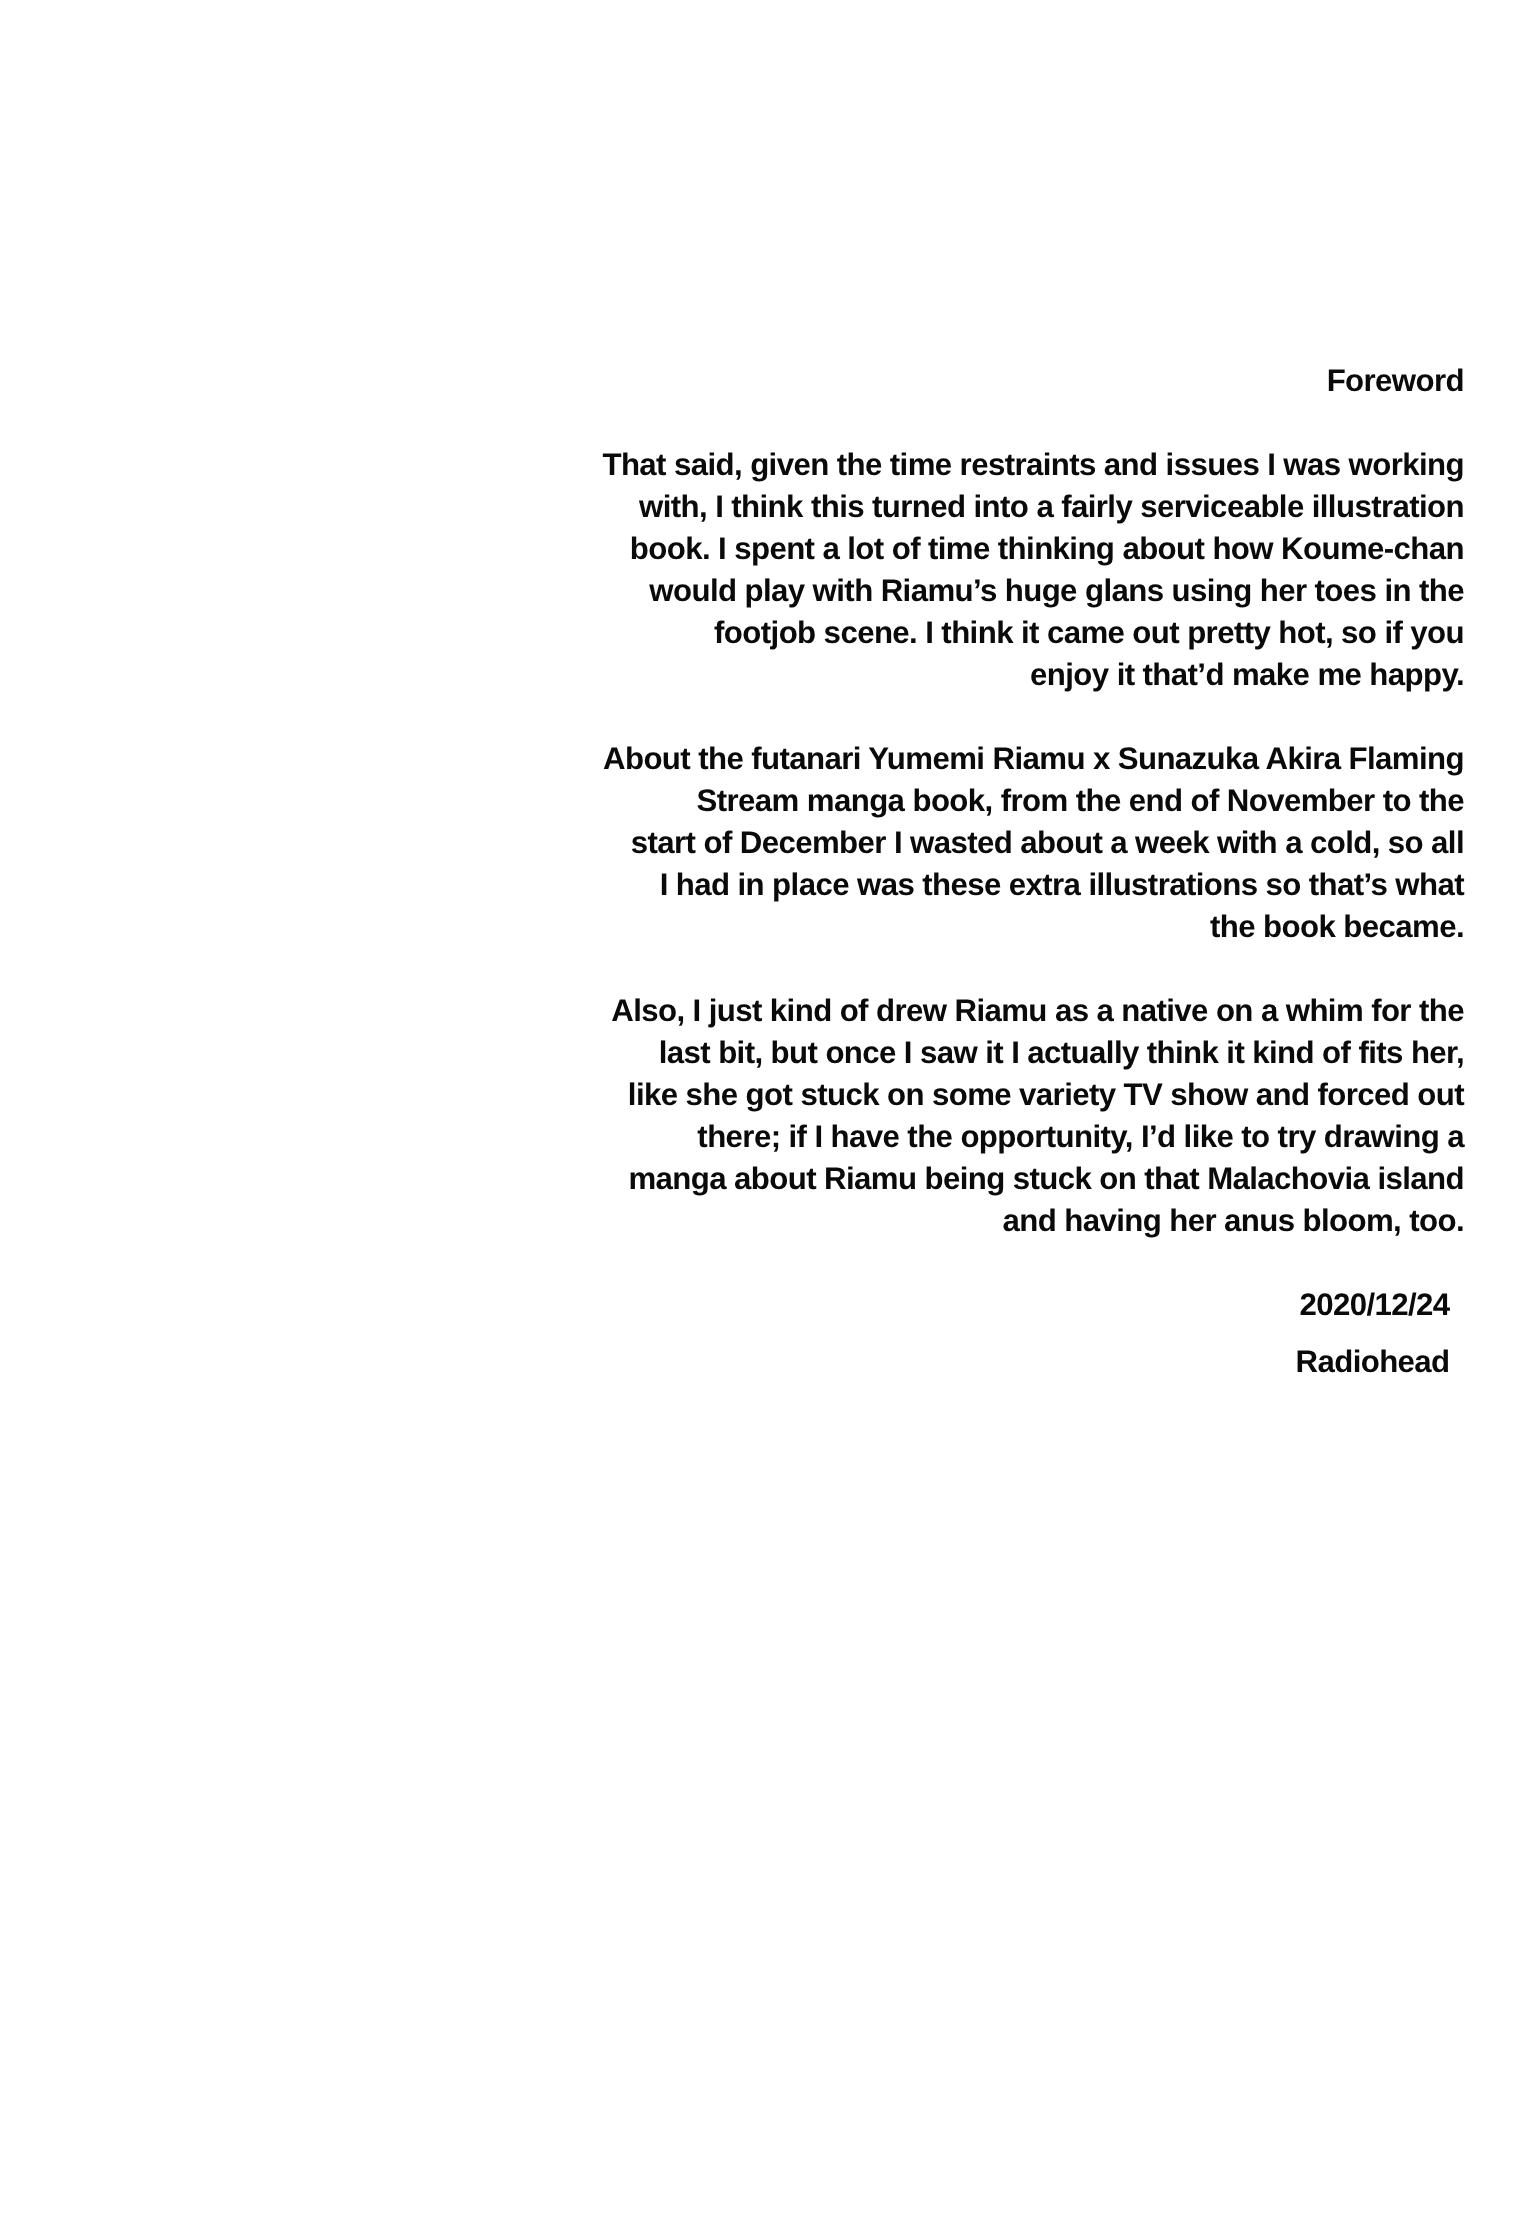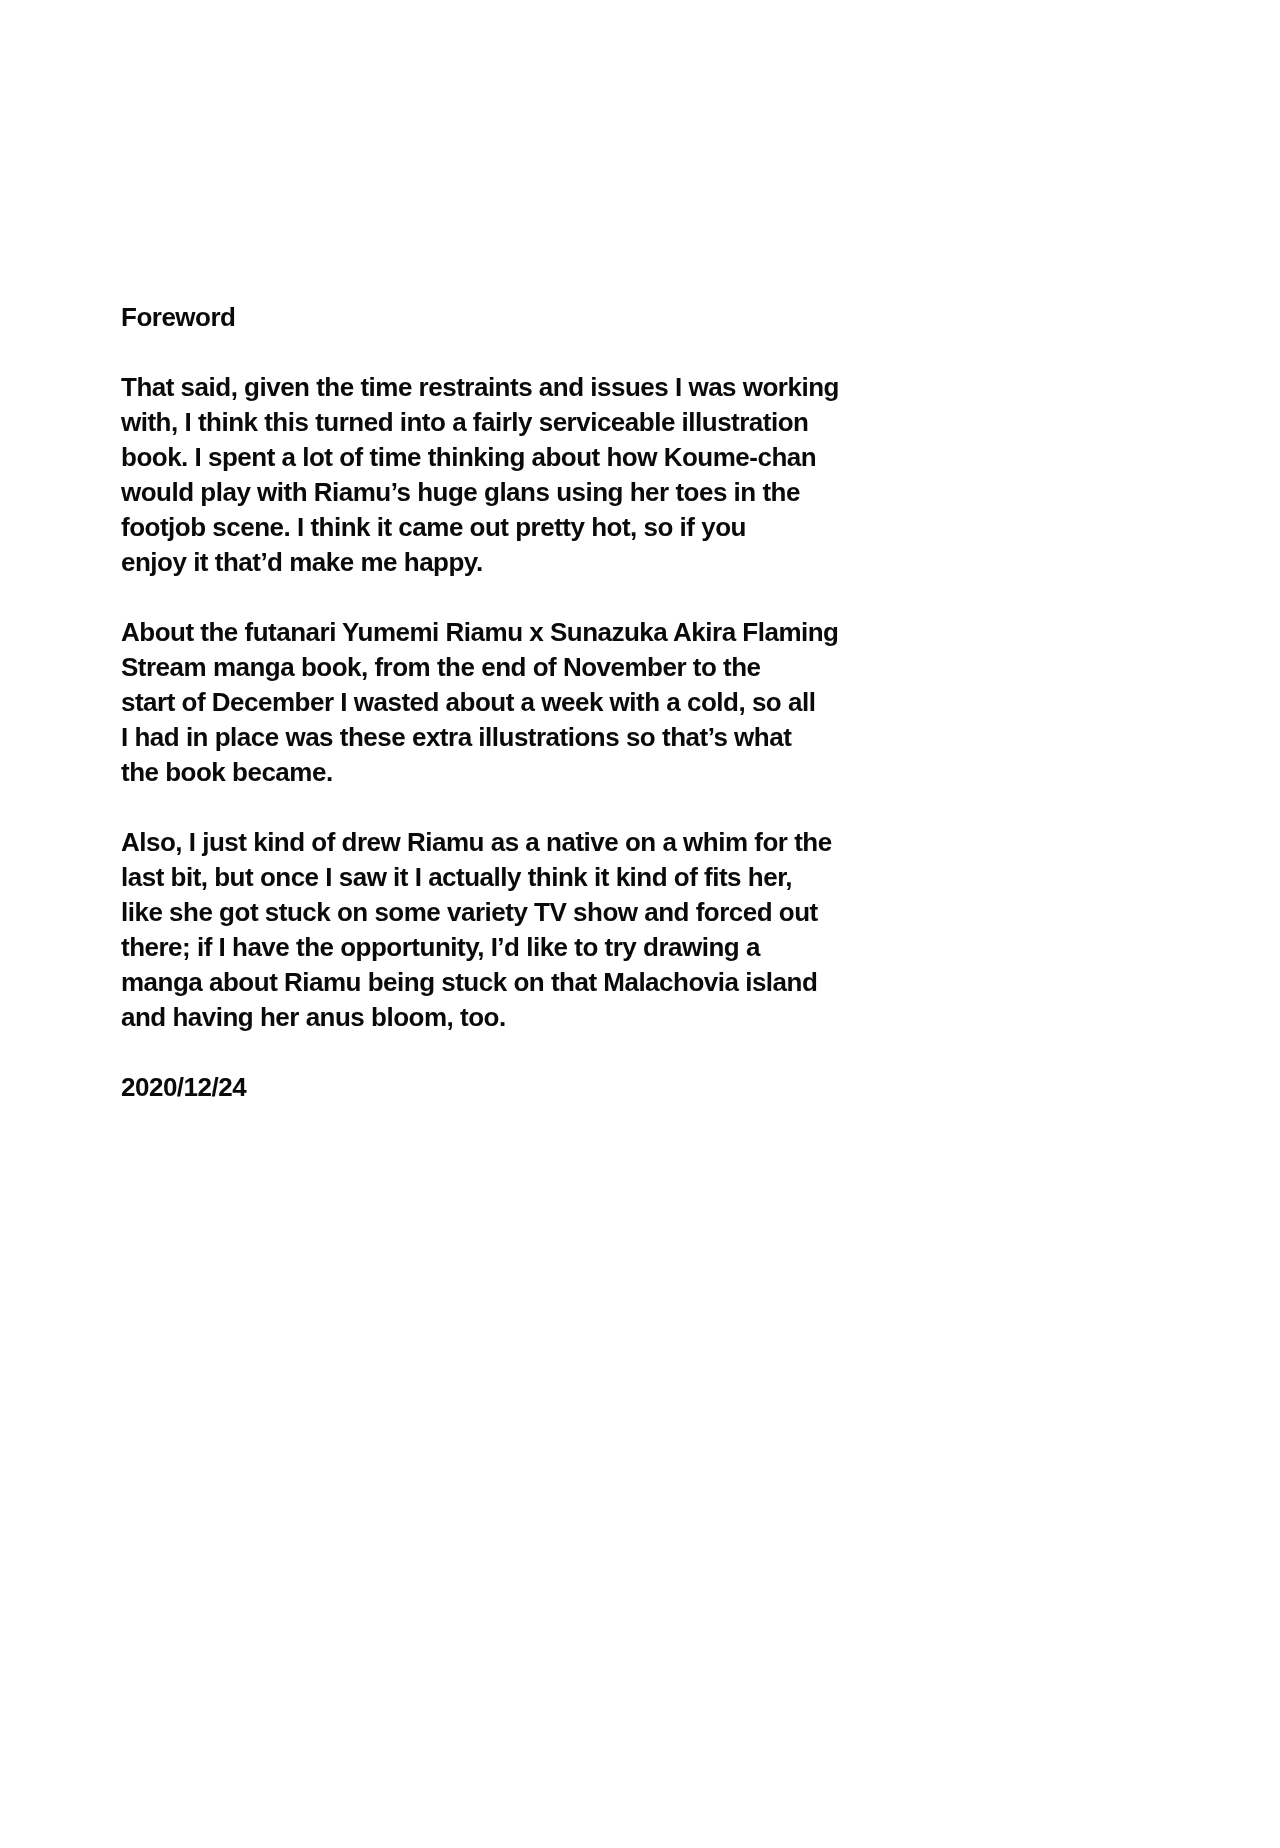--- a/index.html
+++ b/index.html
@@ -10,35 +10,36 @@
   .page {
     position: relative;
     width: 1280px;
     height: 1848px;
     background: #ffffff;
     box-sizing: border-box;
     padding: 300px 60px 0 121px;
     font-family: "Liberation Sans", "DejaVu Sans", sans-serif;
     color: #0a0a0a;
     overflow: hidden;
+    text-align: right;
   }
   .doc-title,
   .paragraphs p,
   .signature div {
     font-size: 26px;
     font-weight: 700;
     letter-spacing: -0.5px;
     line-height: 35px;
     margin: 0 0 35px 0;
   }
   .paragraphs p {
     white-space: pre-line; 
   }
   .signature div {
-    margin: 0; 
+    margin: 12px; 
   }
 </style>
 </head>
 <body>
 
 <div class="page" style="background: rgb(255, 255, 255); color: rgb(10, 10, 10);">
   <div class="doc-title">Foreword</div>
 
   <div class="paragraphs">
       <p>That said, given the time restraints and issues I was working
@@ -55,14 +56,15 @@
       <p>Also, I just kind of drew Riamu as a native on a whim for the
 last bit, but once I saw it I actually think it kind of fits her,
 like she got stuck on some variety TV show and forced out
 there; if I have the opportunity, I’d like to try drawing a
 manga about Riamu being stuck on that Malachovia island
 and having her anus bloom, too.</p>
     </div>
 
   <div class="signature">
     <div>2020/12/24</div>
+    <div>Radiohead</div>
   </div>
 </div>
 
 </body></html>

